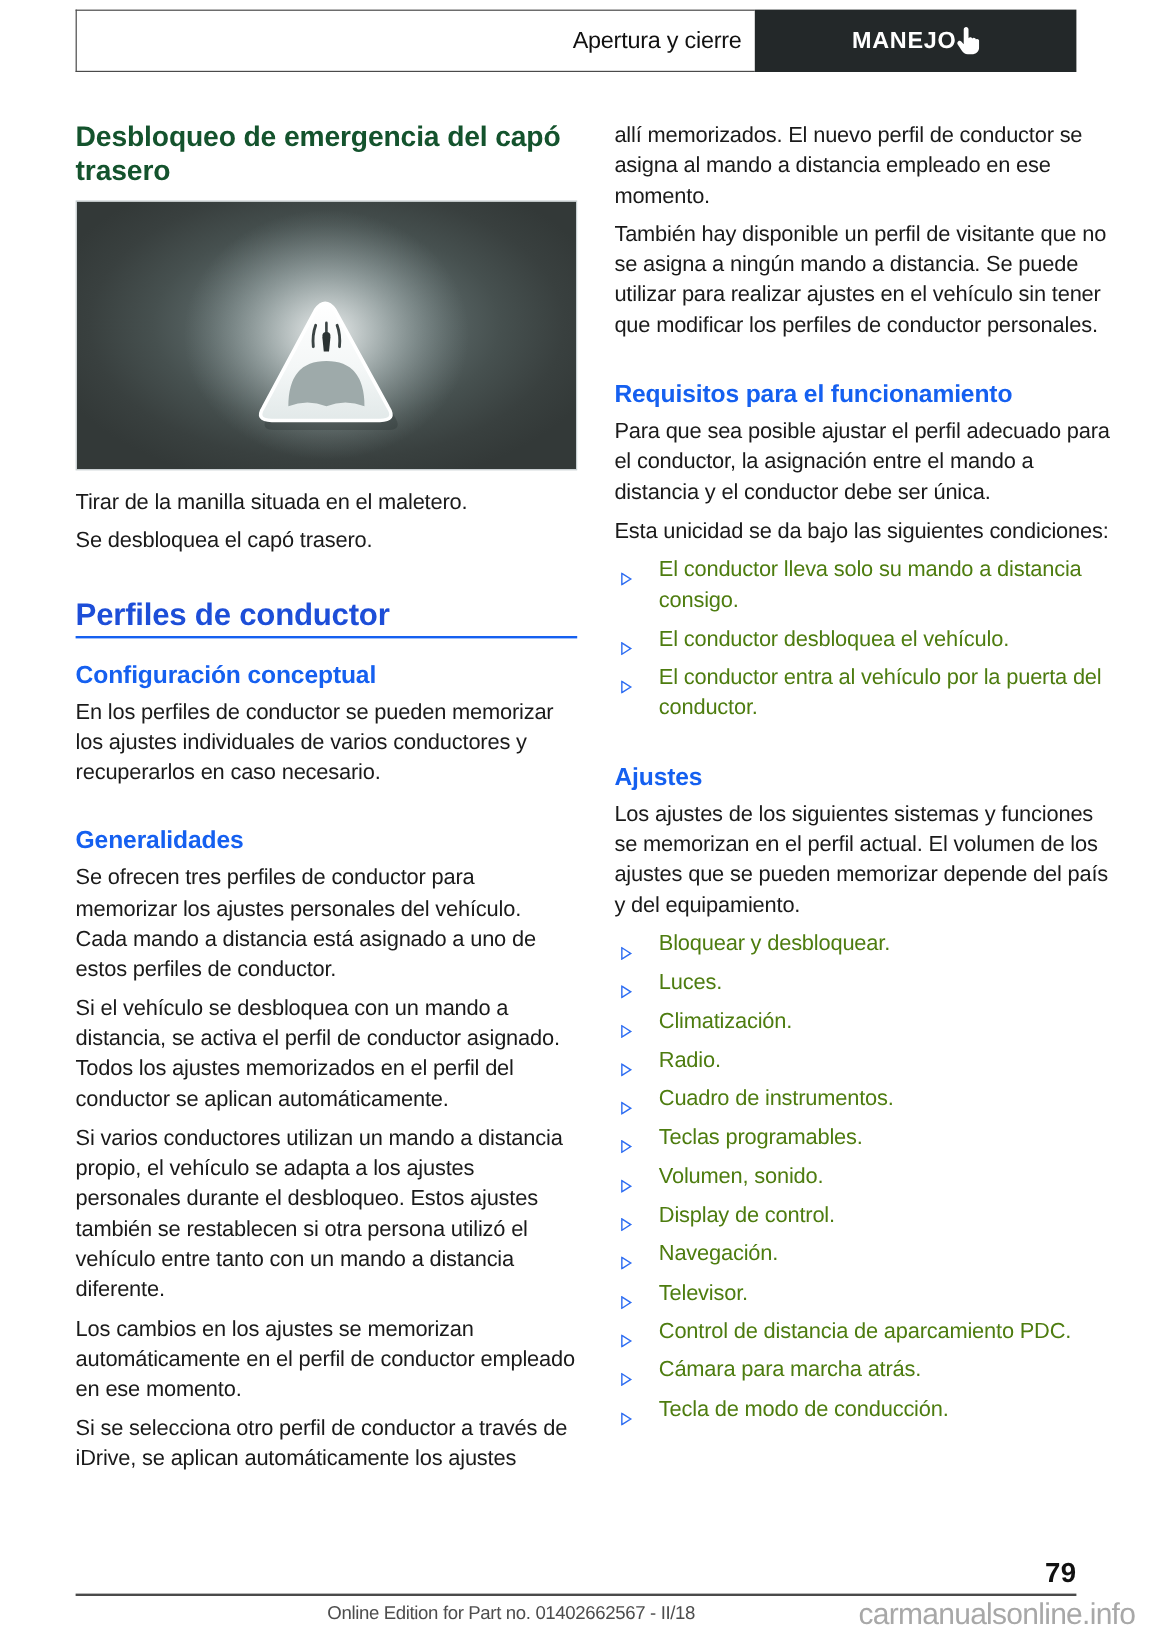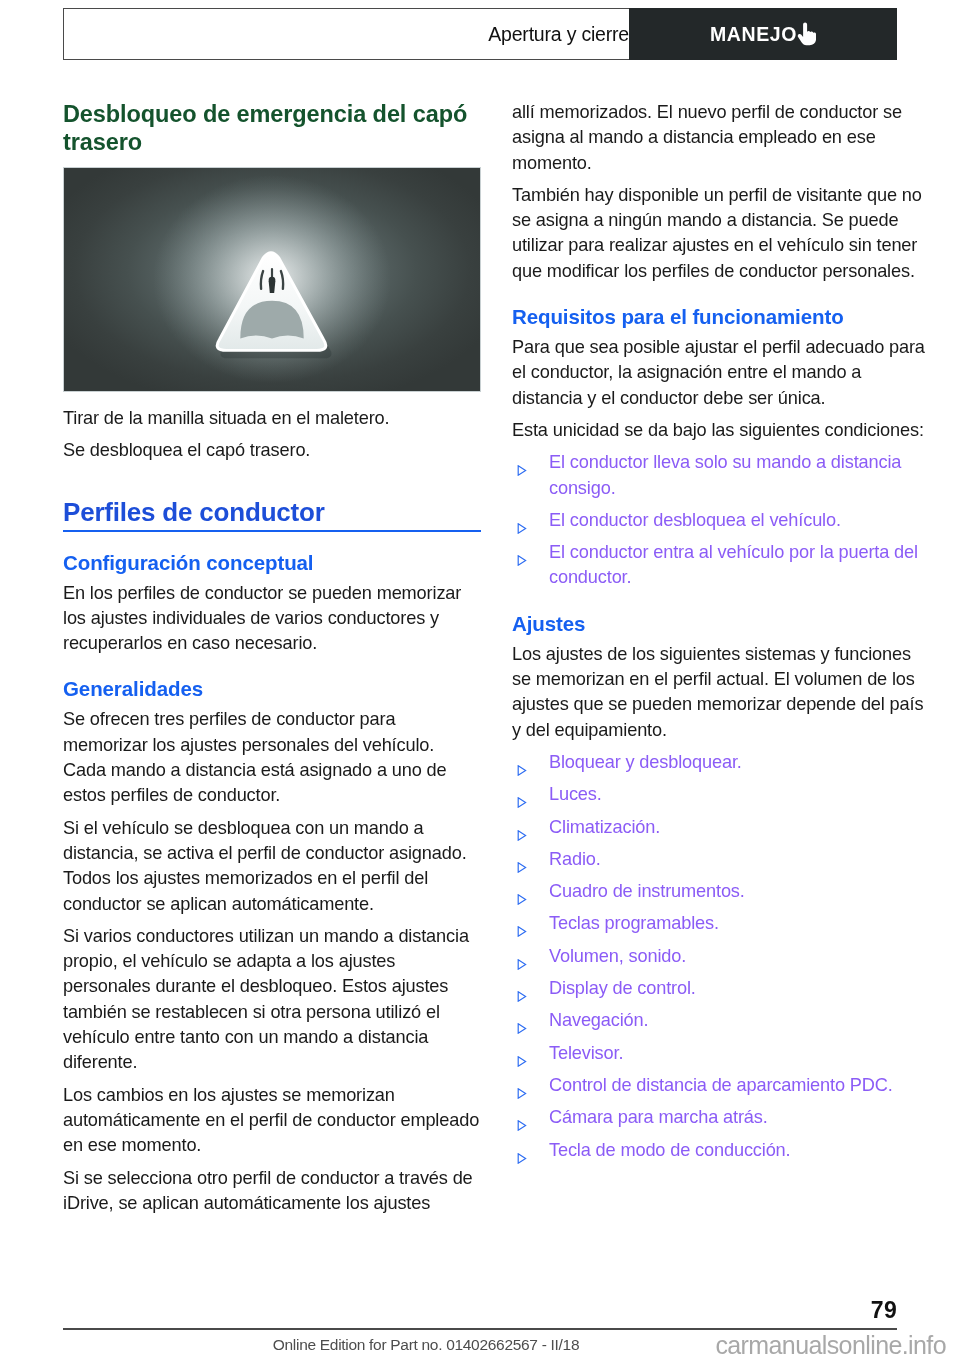--- a/index.html
+++ b/index.html
@@ -27,20 +27,21 @@
     align-items: stretch;
   }
   .header-left {
     flex: 1 1 auto;
     border: 1px solid #4a4a4a;
     border-right: none;
     background: #ffffff;
     display: flex;
     align-items: center;
     justify-content: flex-end;
+    padding-right: 11px;
     box-sizing: border-box;
   }
   .header-left-label {
     font-size: 19.5px;
     color: #111111;
     letter-spacing: -0.2px;
   }
   .header-right {
     flex: 0 0 268px;
     background: #232829;
@@ -90,21 +91,21 @@
   }
   .h-section-rule {
     border-bottom: 2px solid #1560f0;
     margin-bottom: 18px;
   }
   .h2 {
     color: #1560f0;
     font-weight: bold;
     font-size: 20.5px;
     line-height: 25px;
-    margin: 0 0 6px 0;
+    margin: 12px 0 6px 0;
     letter-spacing: -0.1px;
   }
 
   
   p.body {
     font-size: 18.2px;
     line-height: 25.3px;
     margin: 0 0 7px 0;
     color: #1a1a1a;
     letter-spacing: -0.15px;
@@ -140,21 +141,21 @@
     list-style: none;
     margin: 0;
     padding: 0;
   }
   ul.bullets li {
     position: relative;
     padding-left: 37px;
     font-size: 18.2px;
     line-height: 25.3px;
     margin-bottom: 7px;
-    color: #8b5cf6;
+    color: #4d7c0f;
     letter-spacing: -0.15px;
   }
   .bullet-tri {
     position: absolute;
     left: 5px;
     top: 8px;
     width: 10px;
     height: 11px;
   }
 

